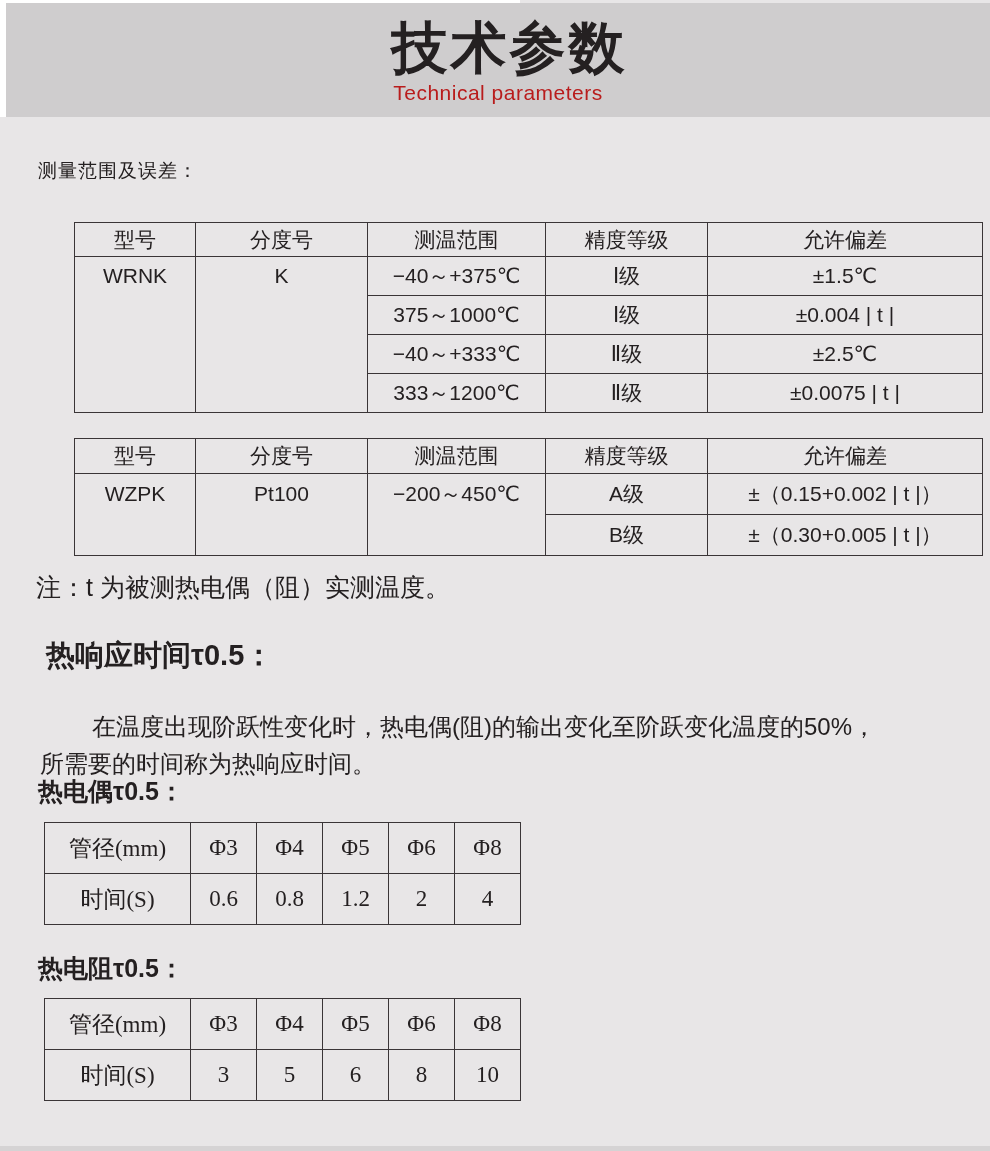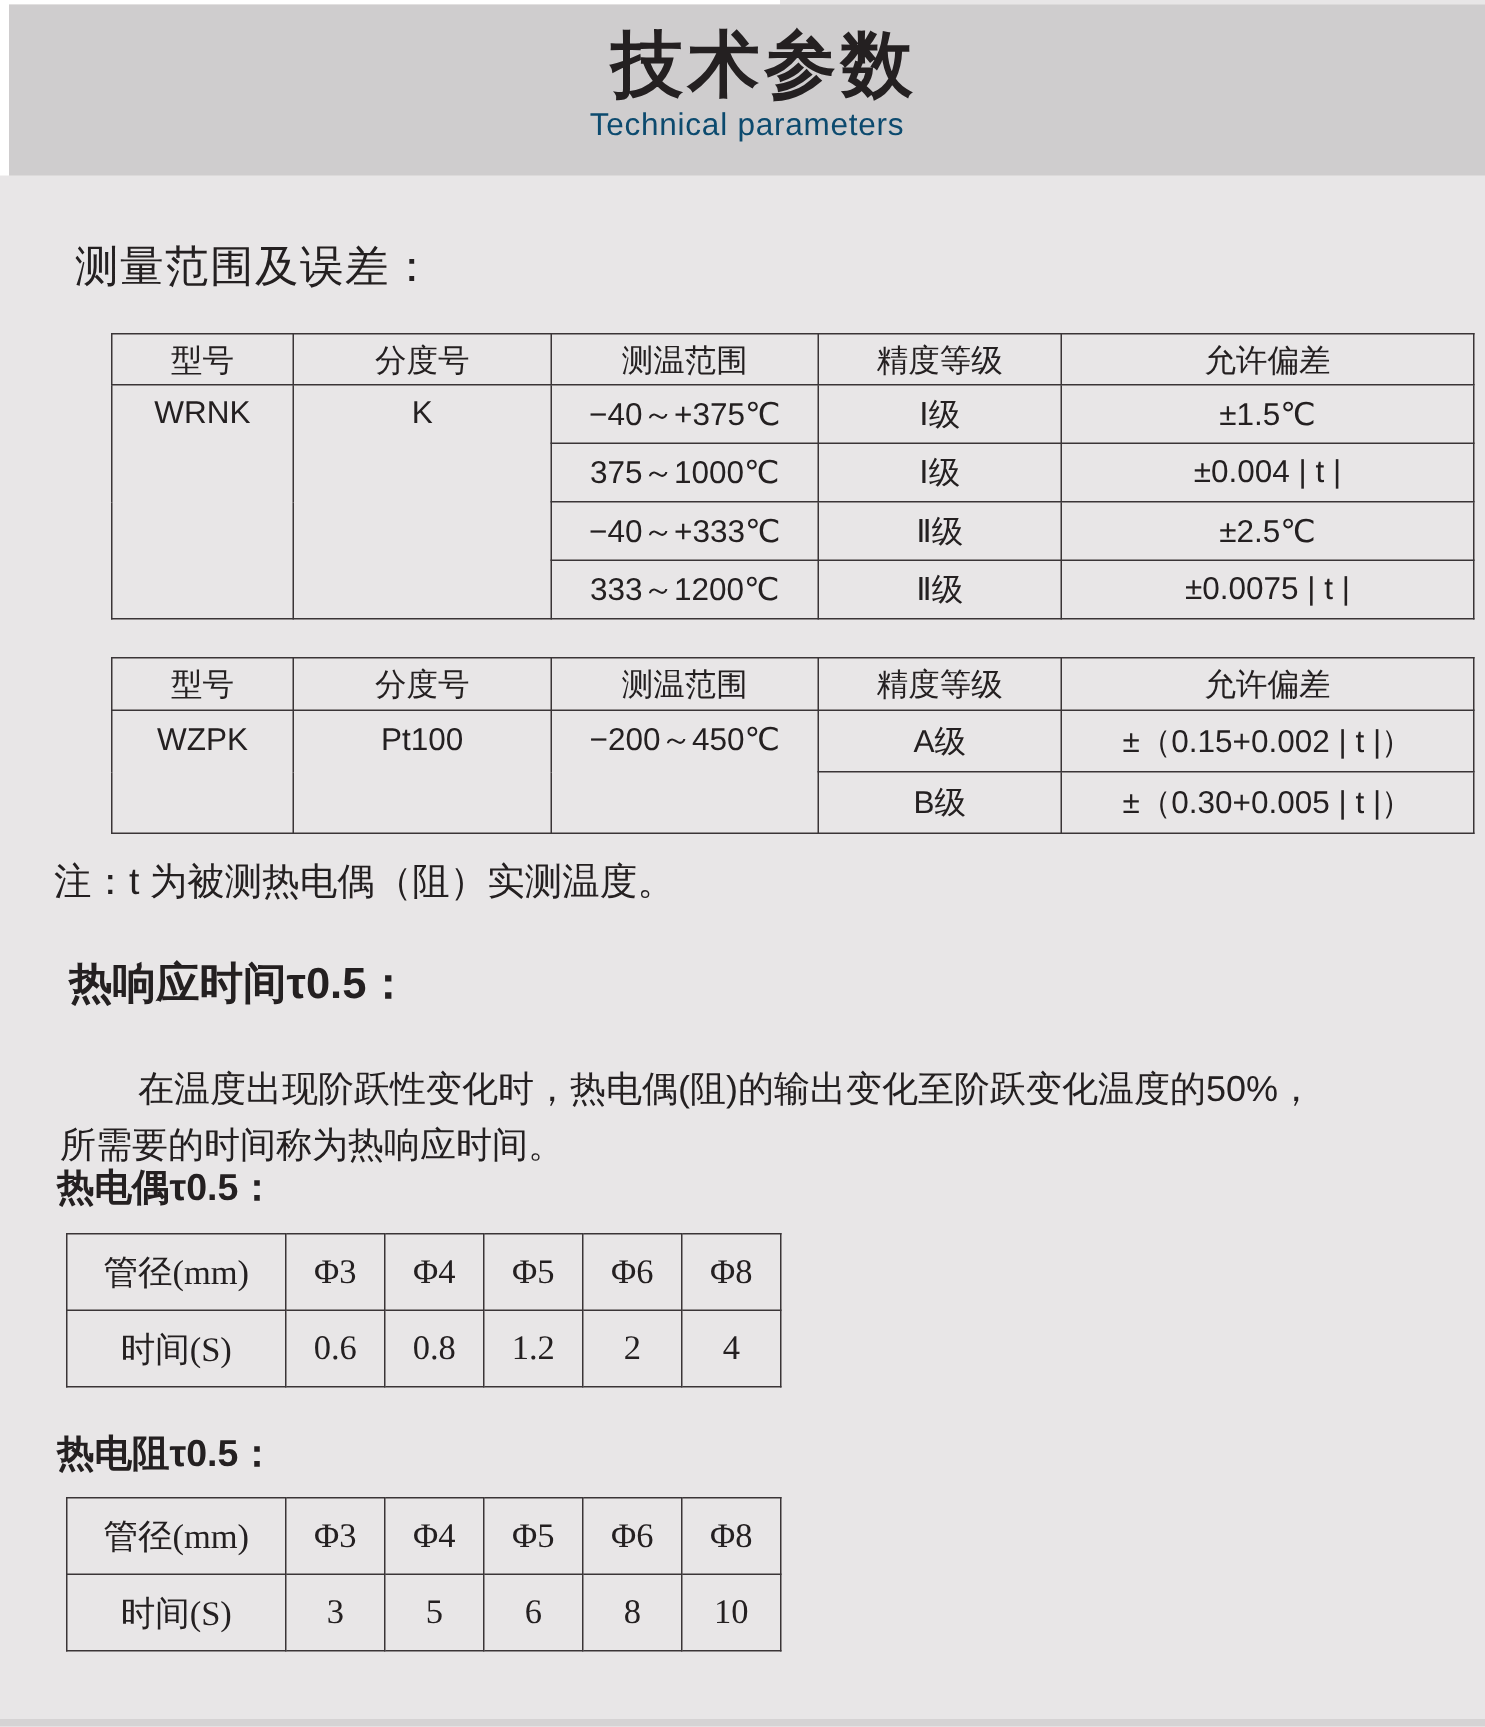--- a/index.html
+++ b/index.html
@@ -11,24 +11,24 @@
     position:relative;
     overflow:hidden;
   }
   .white-sliver-left{position:absolute;left:0;top:0;width:6px;height:117px;background:#ffffff;}
   .white-sliver-top{position:absolute;left:0;top:0;width:520px;height:3px;background:#ffffff;}
 
   .header-band{
     position:absolute;left:6px;top:3px;right:0;height:114px;
     background:#cfcdce;text-align:center;
   }
-  .title{font-size:48px;font-weight:bold;letter-spacing:3px;margin-top:16px;line-height:1.05;margin-left:23px;}
-  .subtitle{font-size:21px;color:#0c4a6e;margin-top:3px;letter-spacing:0.5px;}
-
-  .sec1-heading{position:absolute;left:50px;top:158px;font-size:29px;letter-spacing:1px;}
+  .title{font-size:56px;font-weight:bold;letter-spacing:3px;margin-top:16px;line-height:1.05;margin-left:23px;}
+  .subtitle{font-size:21px;color:#b91c1c;margin-top:3px;letter-spacing:0.5px;}
+
+  .sec1-heading{position:absolute;left:38px;top:158px;font-size:19px;letter-spacing:1px;}
   .sec2-heading{position:absolute;left:46px;top:636px;font-size:29px;font-weight:bold;}
   .small-heading{position:absolute;font-size:25px;font-weight:bold;text-align:right;}
   .tc-heading{left:38px;top:775px;}
   .rtd-heading{left:38px;top:952px;}
   .note-line{position:absolute;left:36px;top:571px;font-size:25px;}
   .desc{position:absolute;left:40px;top:688px;width:912px;font-size:24px;line-height:37px;}
   .desc .line1{text-indent:52px;margin-top:20px;}
 
   table{border-collapse:collapse;table-layout:fixed;}
   td{border:1.5px solid #3a3537;text-align:center;vertical-align:middle;

